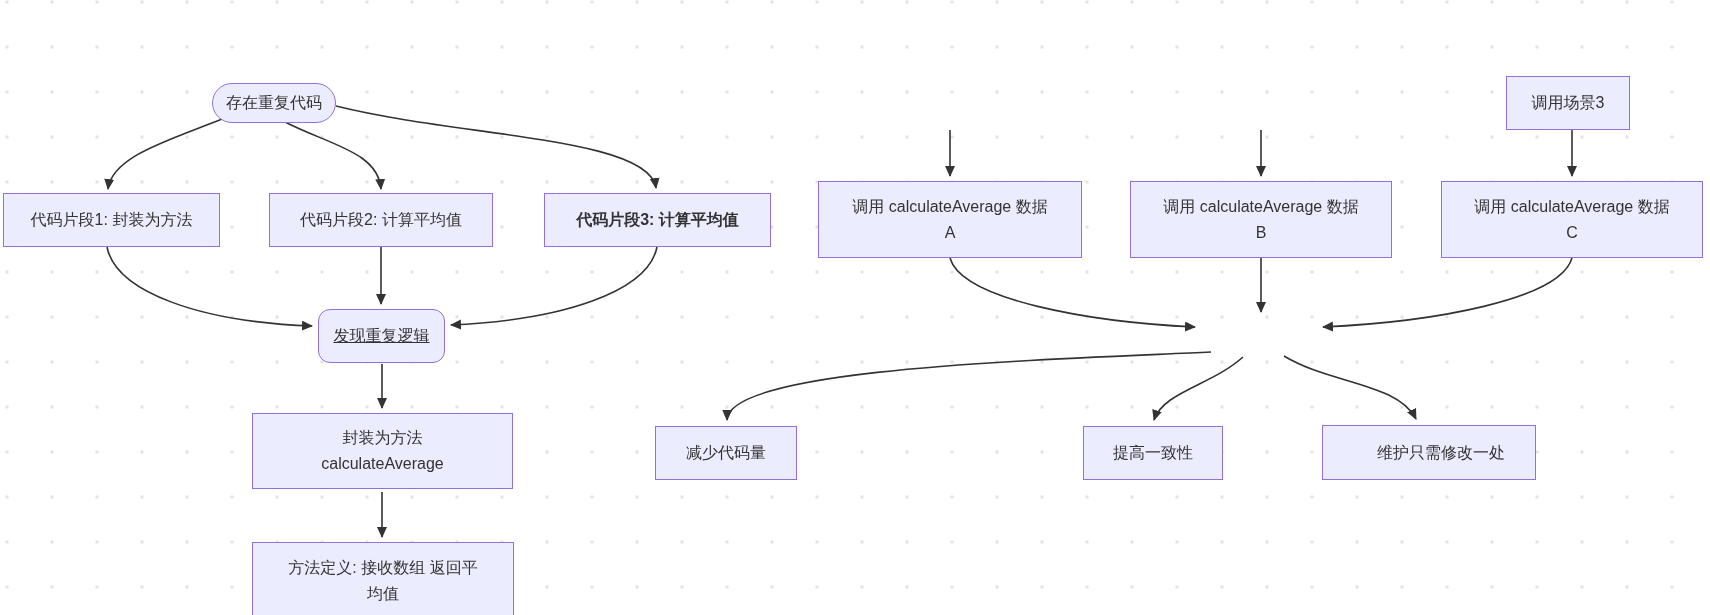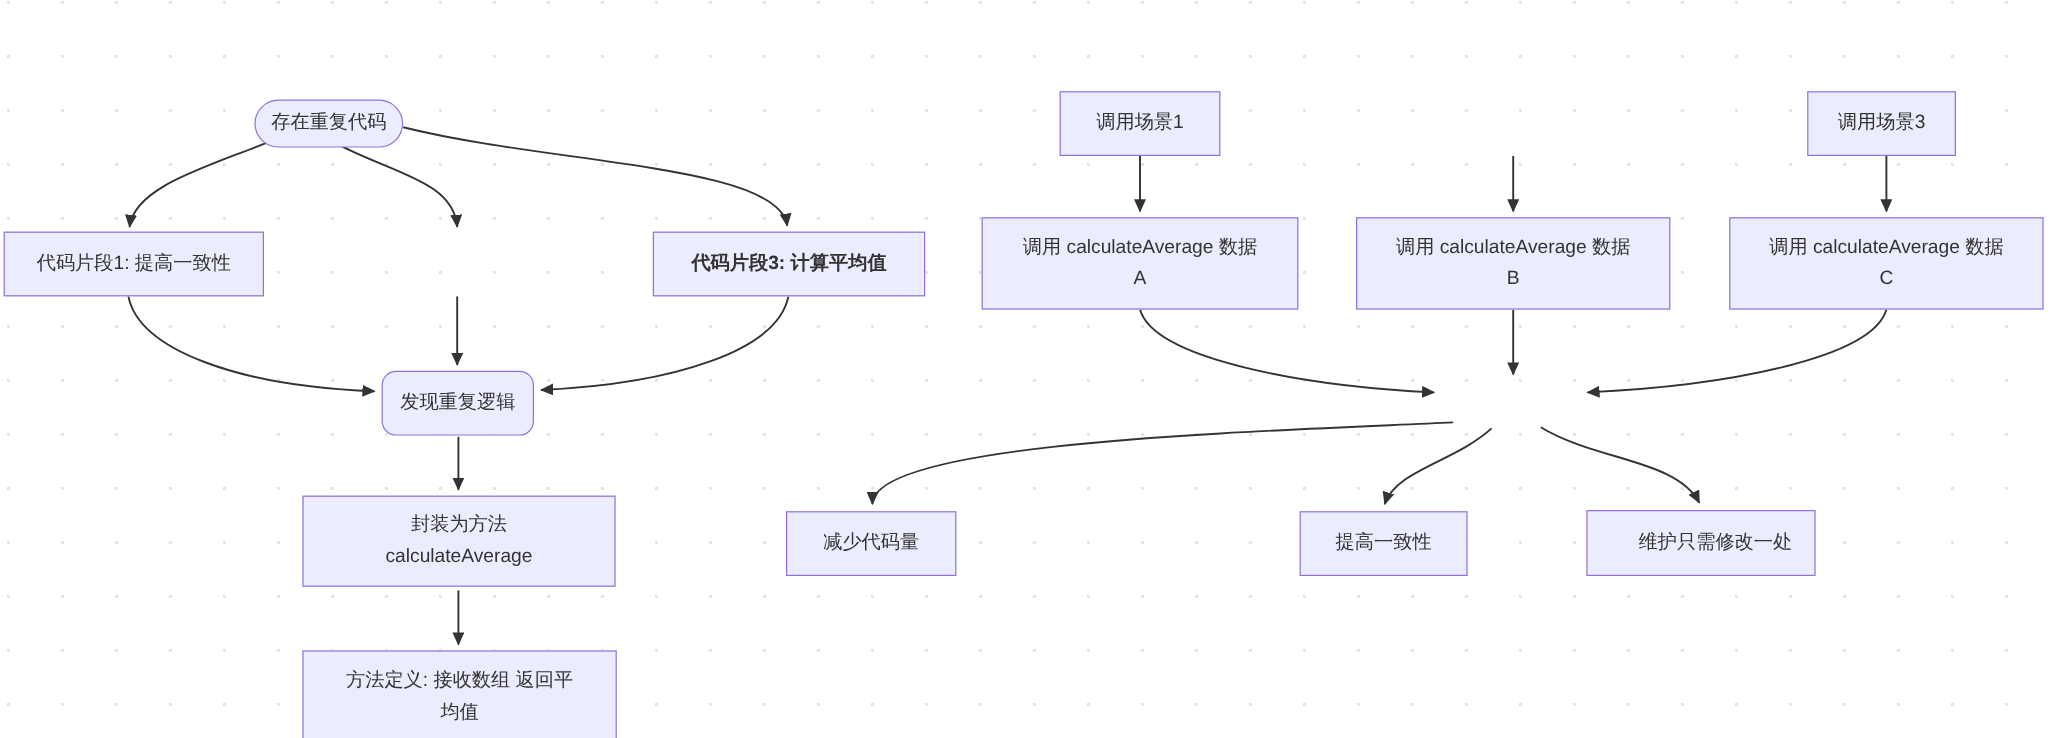--- a/index.html
+++ b/index.html
@@ -29,21 +29,21 @@
   #arrow-tip{fill:var(--edge-color);stroke:none;}
   .node{
     position:absolute;display:flex;align-items:center;justify-content:center;
     text-align:center;white-space:pre-line;
     background:var(--node-fill);
     border:1.3px solid var(--node-border);
     color:var(--text-color);
     font-size:16px;line-height:26px;
     padding:2px 8px;
   }
-  .node.rounded{border-radius:12px;border-width:1.7px;}
+  .node.rounded{border-radius:12px;border-width:1.7px;text-decoration:underline;}
   .node.stadium{border-radius:999px;border-width:1.5px;padding:2px 4px;}
 </style>
 </head>
 <body>
 
 <div class="canvas">
 
   <svg class="edge-layer" width="1710" height="615" viewBox="0 0 1710 615">
     <defs>
       <marker id="arrowhead" markerUnits="userSpaceOnUse" markerWidth="14" markerHeight="12" refX="10" refY="5" orient="auto">
@@ -63,33 +63,33 @@
     <path class="edge" marker-end="url(#arrowhead)" d="M 1572,130 L 1572,176"></path>
     <path class="edge" marker-end="url(#arrowhead)" d="M 950,258 C 962,300 1090,322 1195,327"></path>
     <path class="edge" marker-end="url(#arrowhead)" d="M 1261,258 L 1261,312"></path>
     <path class="edge" marker-end="url(#arrowhead)" d="M 1572,258 C 1560,300 1432,322 1323,327"></path>
     <path class="edge" marker-end="url(#arrowhead)" d="M 1211,352 C 1040,360 728,368 727,420"></path>
     <path class="edge" marker-end="url(#arrowhead)" d="M 1243,357 C 1212,385 1163,392 1154,420"></path>
     <path class="edge" marker-end="url(#arrowhead)" d="M 1284,356 C 1330,384 1398,383 1416,419"></path>
   </svg>
 
   <div class="node stadium" style="left:212px;top:83px;width:124px;height:40px;">存在重复代码</div>
-  <div class="node" style="left:3px;top:193px;width:217px;height:54px;">代码片段1: 提高一致性</div>
+  <div class="node" style="left:3px;top:193px;width:217px;height:54px;">代码片段1: 封装为方法</div>
+  <div class="node" style="left:269px;top:193px;width:224px;height:54px;">代码片段2: 计算平均值</div>
   <div class="node" style="left:544px;top:193px;width:227px;height:54px;font-weight:bold;">代码片段3: 计算平均值</div>
   <div class="node rounded" style="left:318px;top:309px;width:127px;height:54px;">发现重复逻辑</div>
   <div class="node" style="left:252px;top:413px;width:261px;height:76px;">封装为方法
 calculateAverage</div>
   <div class="node" style="left:252px;top:542px;width:262px;height:78px;">方法定义: 接收数组 返回平
 均值</div>
 
-  <div class="node" style="left:883px;top:76px;width:134px;height:54px;">调用场景1</div>
   <div class="node" style="left:1506px;top:76px;width:124px;height:54px;">调用场景3</div>
   <div class="node" style="left:818px;top:181px;width:264px;height:77px;">调用 calculateAverage 数据
 A</div>
   <div class="node" style="left:1130px;top:181px;width:262px;height:77px;">调用 calculateAverage 数据
 B</div>
   <div class="node" style="left:1441px;top:181px;width:262px;height:77px;">调用 calculateAverage 数据
 C</div>
   <div class="node" style="left:655px;top:426px;width:142px;height:54px;">减少代码量</div>
   <div class="node" style="left:1083px;top:426px;width:140px;height:54px;">提高一致性</div>
-  <div class="node" style="left:1322px;top:425px;width:191px;height:55px;padding-left:32px;">维护只需修改一处</div>
+  <div class="node" style="left:1322px;top:425px;width:214px;height:55px;padding-left:32px;">维护只需修改一处</div>
 
 </div>
 
 </body></html>

